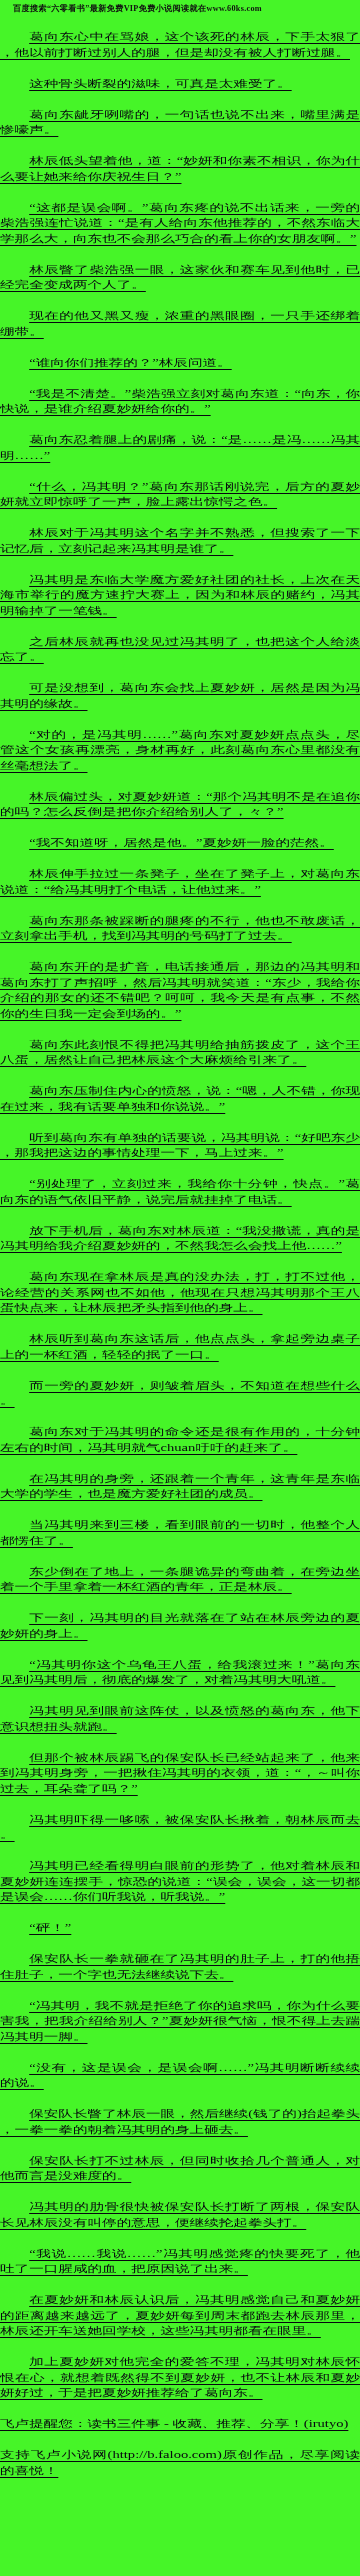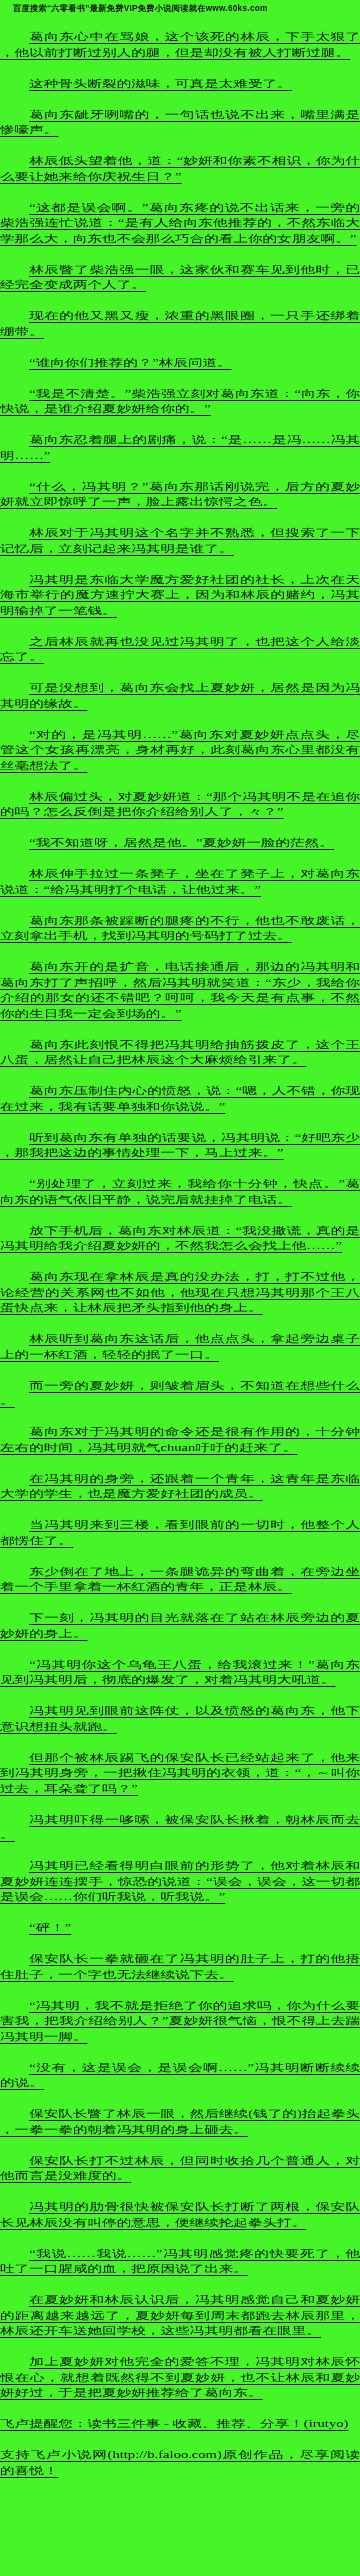--- a/index.html
+++ b/index.html
@@ -8,21 +8,21 @@
   }
   body {
     width: 361px;
     height: 2627px;
     position: relative;
     overflow: hidden;
     background: var(--page-bg, #46F528);
     font-family: "Liberation Serif", serif;
   }
   .promo-banner {
-    font-family: Liberation Sans, sans-serif;
+    font-family: Liberation Serif, serif;
     font-weight: bold;
     font-size: 8.2px;
     line-height: 10.3px;
     color: var(--banner-color, #101010);
     padding: 3.6px 5.2px 0 13px;
     letter-spacing: 0.3px;
     white-space: nowrap;
   }
   
   .content {

